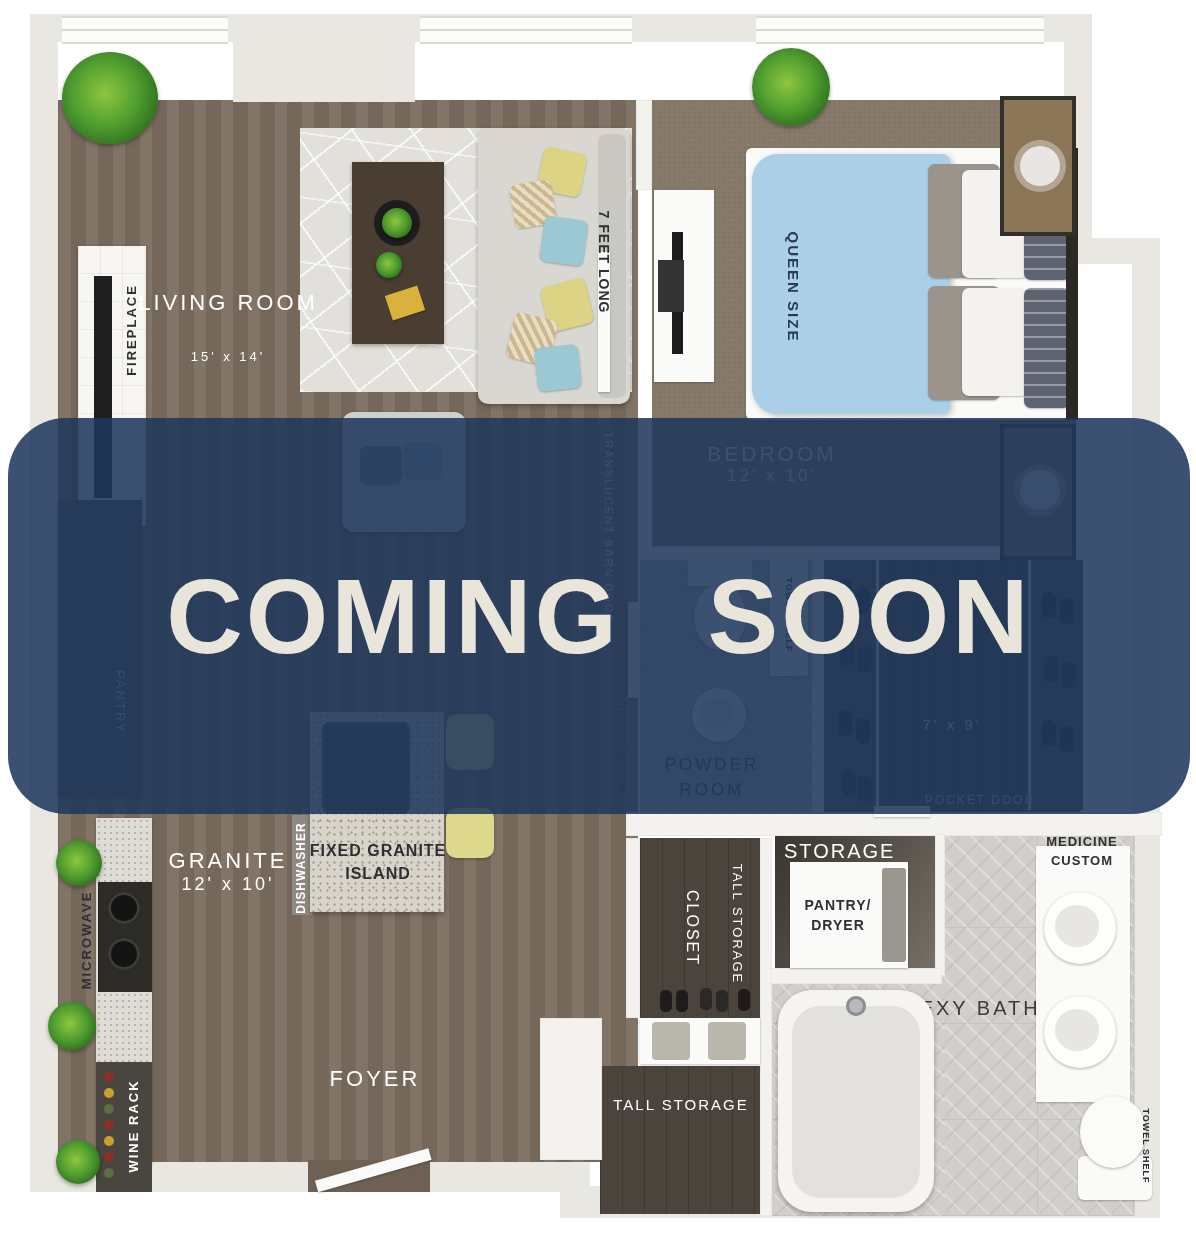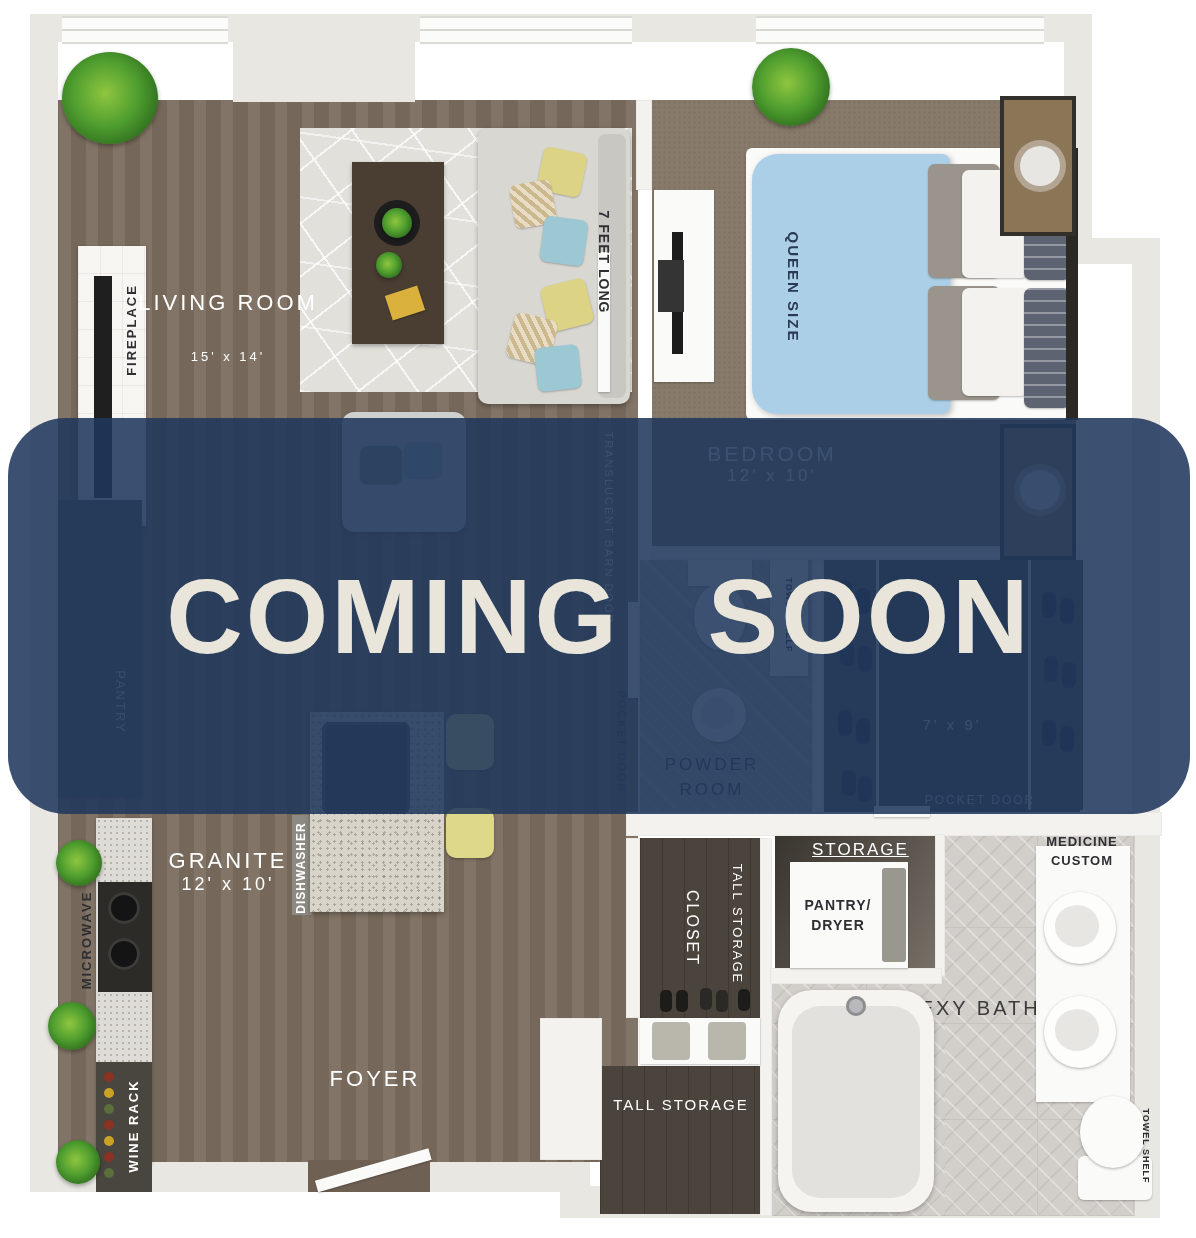--- a/index.html
+++ b/index.html
@@ -163,20 +163,21 @@
        box-shadow:0 16px 0 #c9a227,0 32px 0 #5c6e3c,0 48px 0 #8a3324,0 64px 0 #c9a227,0 80px 0 #8a3324,0 96px 0 #5c6e3c;"></div>
   <div class="lbl vccw" style="left:133px;top:1126px;font-size:13px;font-weight:bold;letter-spacing:2px;">WINE RACK</div>
 
   <div class="lbl" style="left:228px;top:848px;transform:translateX(-50%);font-size:22px;">GRANITE</div>
   <div class="lbl" style="left:228px;top:874px;transform:translateX(-50%);font-size:18px;">12' x 10'</div>
 
   <div class="abs" style="left:292px;top:815px;width:20px;height:100px;background:#8d8a83;"></div>
   <div class="abs granite" style="left:310px;top:712px;width:134px;height:200px;box-shadow:0 2px 5px rgba(0,0,0,.3);"></div>
   <div class="abs" style="left:322px;top:722px;width:88px;height:92px;background:#4a4a4a;border-radius:8px;box-shadow:0 0 0 3px #5c5c5c inset;"></div>
   <div class="lbl vccw" style="left:301px;top:868px;font-size:12px;font-weight:bold;letter-spacing:1px;">DISHWASHER</div>
+  <div class="lbl dark center hc" style="left:378px;top:862px;width:150px;font-size:16px;font-weight:bold;letter-spacing:1px;">FIXED GRANITE ISLAND</div>
   <div class="abs" style="left:446px;top:714px;width:48px;height:56px;background:#ded88b;border-radius:10px;box-shadow:0 1px 3px rgba(0,0,0,.3);"></div>
   <div class="abs" style="left:446px;top:808px;width:48px;height:50px;background:#ded88b;border-radius:10px;box-shadow:0 1px 3px rgba(0,0,0,.3);"></div>
 
   <div class="lbl" style="left:375px;top:1066px;transform:translateX(-50%);font-size:22px;">FOYER</div>
   <div class="abs" style="left:308px;top:1160px;width:122px;height:32px;background:#6e6053;"></div>
   <div class="abs white" style="left:312px;top:1148px;width:118px;height:12px;transform:rotate(-16deg);transform-origin:right center;"></div>
 
   <div class="abs white" style="left:688px;top:560px;width:64px;height:26px;"></div>
   <div class="abs" style="left:694px;top:584px;width:52px;height:66px;border-radius:50%;background:#fbfbf9;box-shadow:0 1px 3px rgba(0,0,0,.3);"></div>
   <div class="abs white" style="left:770px;top:560px;width:38px;height:116px;"></div>
@@ -198,21 +199,21 @@
 
   <div class="lbl vcw" style="left:692px;top:928px;font-size:16px;letter-spacing:2px;">CLOSET</div>
   <div class="lbl vcw" style="left:737px;top:924px;font-size:13px;letter-spacing:2px;">TALL STORAGE</div>
   <div class="abs" style="left:660px;top:990px;width:12px;height:22px;border-radius:5px;background:#1e1c1a;
        box-shadow:16px 0 0 #1e1c1a,40px -2px 0 #2b2926,56px 0 0 #2b2926,78px -1px 0 #1e1c1a;"></div>
   <div class="abs white" style="left:640px;top:1018px;width:120px;height:46px;"></div>
   <div class="abs" style="left:652px;top:1022px;width:38px;height:38px;background:#b9b6ac;border-radius:4px;"></div>
   <div class="abs" style="left:708px;top:1022px;width:38px;height:38px;background:#b9b6ac;border-radius:4px;"></div>
   <div class="lbl hc" style="left:681px;top:1104px;font-size:15px;letter-spacing:2px;">TALL STORAGE</div>
 
-  <div class="lbl" style="left:812px;top:840px;font-size:17px;letter-spacing:2px;text-decoration:underline;">STORAGE</div>
+  <div class="lbl" style="left:784px;top:840px;font-size:20px;letter-spacing:2px;">STORAGE</div>
   <div class="abs white" style="left:790px;top:862px;width:118px;height:106px;"></div>
   <div class="abs" style="left:882px;top:868px;width:24px;height:94px;background:#9a978f;border-radius:3px;"></div>
   <div class="lbl dark center hc" style="left:838px;top:915px;width:84px;font-size:14px;font-weight:bold;letter-spacing:1px;">PANTRY/ DRYER</div>
 
   <div class="lbl dark hc" style="left:972px;top:1008px;font-size:20px;letter-spacing:3px;color:#3b3b3b;">SEXY BATH</div>
   <div class="abs" style="left:778px;top:990px;width:156px;height:222px;background:#f5f4f1;border-radius:34px;box-shadow:0 2px 5px rgba(0,0,0,.3);"></div>
   <div class="abs" style="left:792px;top:1006px;width:128px;height:192px;background:#e3e1dd;border-radius:28px;"></div>
   <div class="abs" style="left:846px;top:996px;width:20px;height:20px;border-radius:50%;background:#b9b9bb;box-shadow:0 0 0 3px #8e8e90 inset;"></div>
   <div class="abs white" style="left:1036px;top:846px;width:94px;height:256px;"></div>
   <div class="sinkround" style="left:1044px;top:892px;width:72px;height:72px;"></div>

